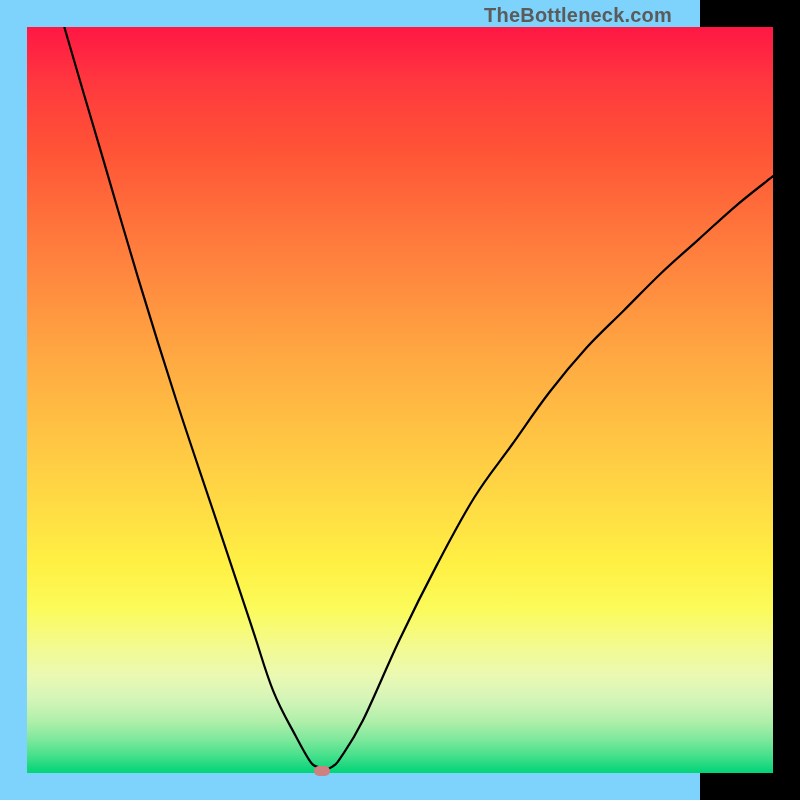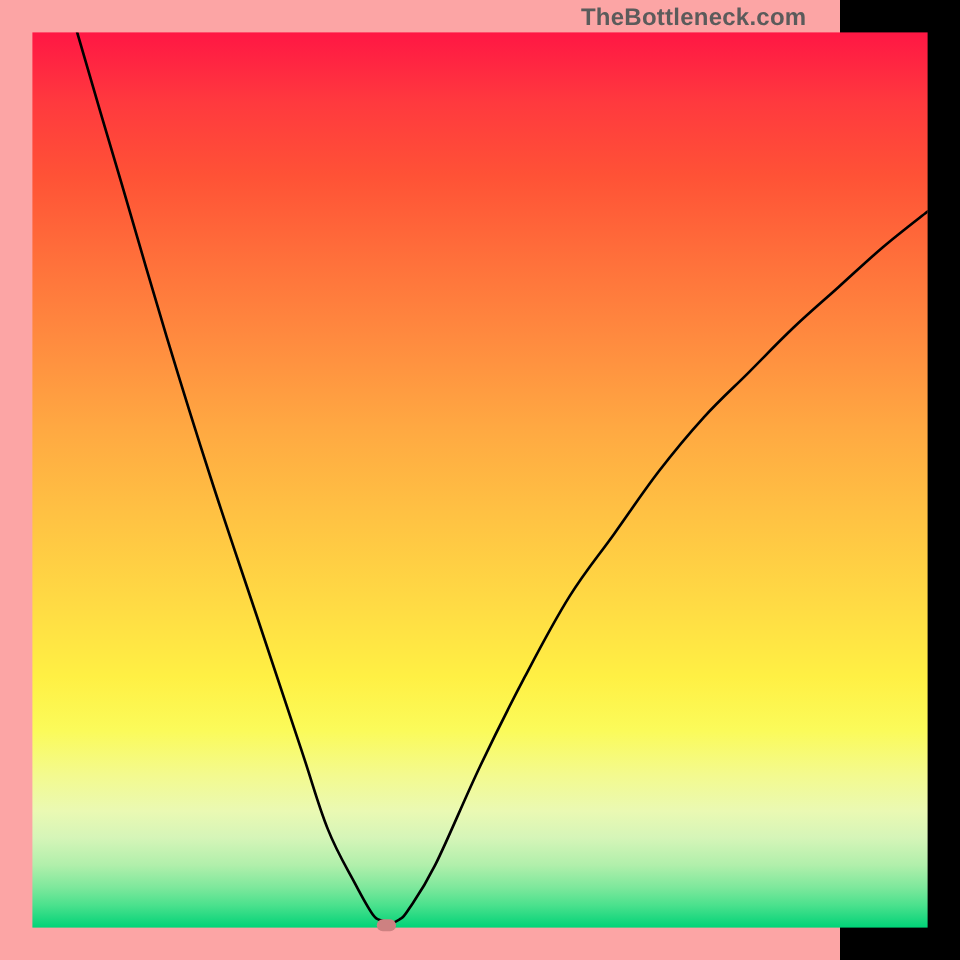--- a/index.html
+++ b/index.html
@@ -1,20 +1,20 @@
 <!DOCTYPE html>
 <html><head>
 <meta charset="utf-8">
 <style>
   * { margin: 0; padding: 0; box-sizing: border-box; }
   html, body { width: 800px; height: 800px; overflow: hidden; background: #000; }
   .frame {
     width: 700px;
     height: 800px;
-    background: #fca5a5;
+    background: #7dd3fc;
     position: relative;
     padding-left: 47px;
   }
   .plot-area {
     position: absolute;
     left: 27px;
     top: 27px;
     width: 746px;
     height: 746px;
     background: linear-gradient(to bottom,

